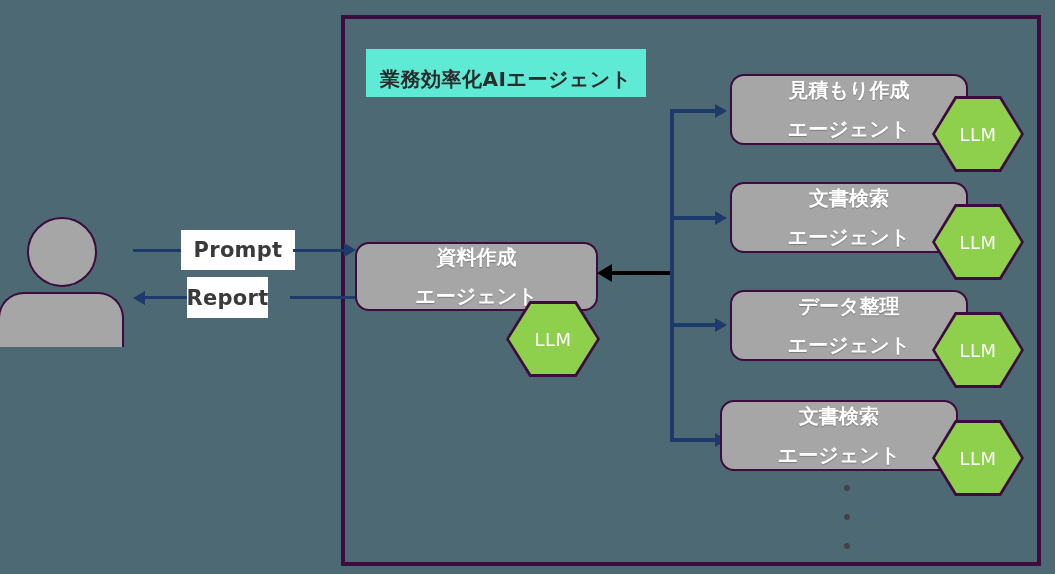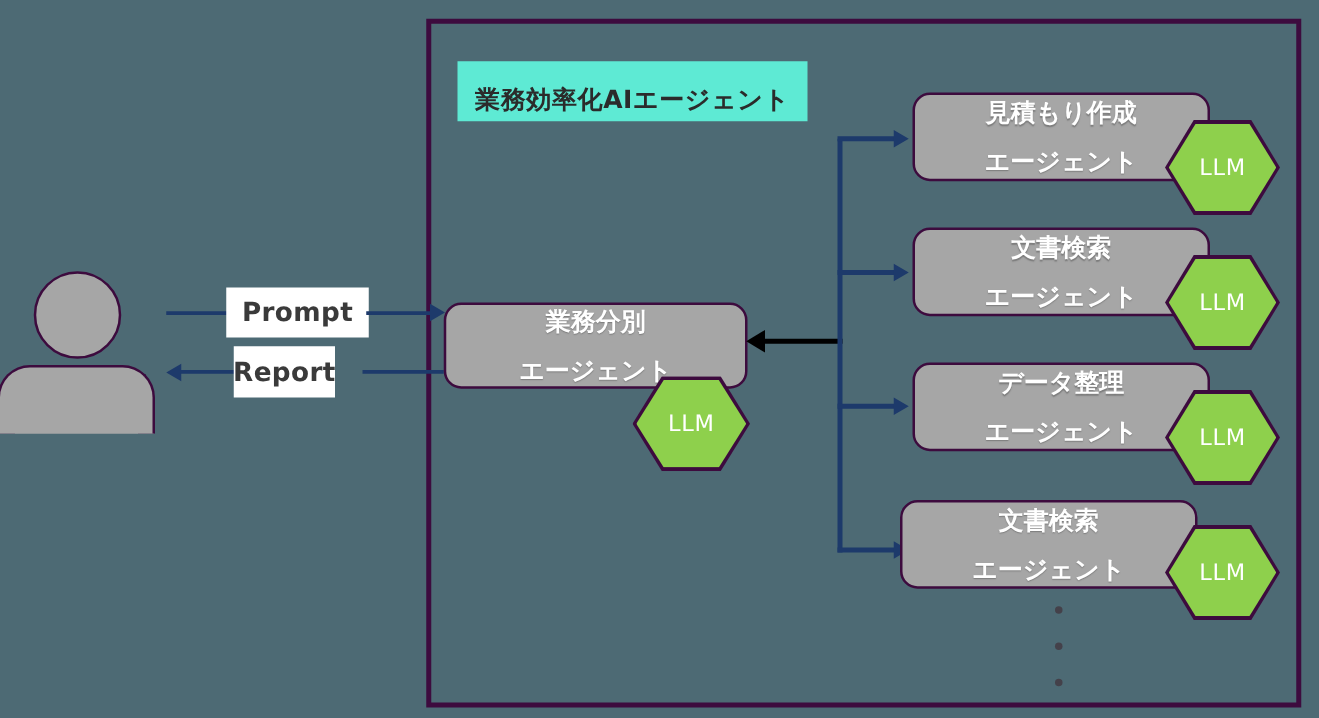--- a/index.html
+++ b/index.html
@@ -133,21 +133,21 @@
   <div class="flow-label" style="left:181px;top:230px;width:114px;height:40px;">Prompt</div>
   <div class="line-h" style="left:293px;top:249px;width:54px;"></div>
   <div class="arrow-r" style="left:344px;top:243px;"></div>
 
   <div class="arrow-l" style="left:133px;top:291px;"></div>
   <div class="line-h" style="left:144px;top:296px;width:45px;"></div>
   <div class="flow-label" style="left:187px;top:277px;width:81px;height:41px;">Report</div>
   <div class="line-h" style="left:290px;top:296px;width:65px;"></div>
 
   <div class="agent" style="left:355px;top:242px;width:243px;height:69px;">
-    <span>業務分別</span>
+    <span>資料作成</span>
     <span>エージェント</span>
   </div>
   <div class="hex-border" style="left:506px;top:301px;width:94px;height:76px;"></div>
   <div class="hex" style="left:509px;top:304px;width:88px;height:70px;">
     <span>LLM</span>
   </div>
 
   <div class="black-line" style="left:612px;top:271px;width:62px;"></div>
   <div class="black-arrow-l" style="left:597px;top:264px;"></div>
 

